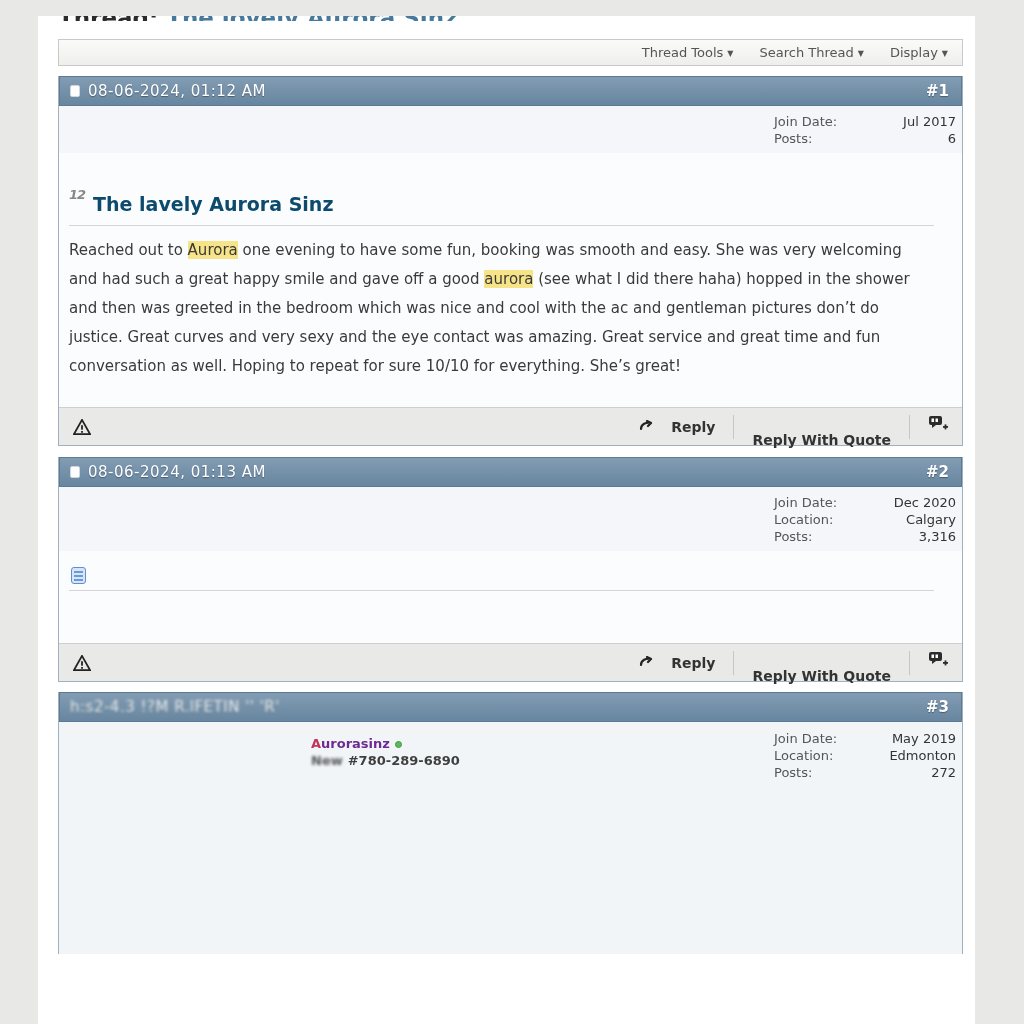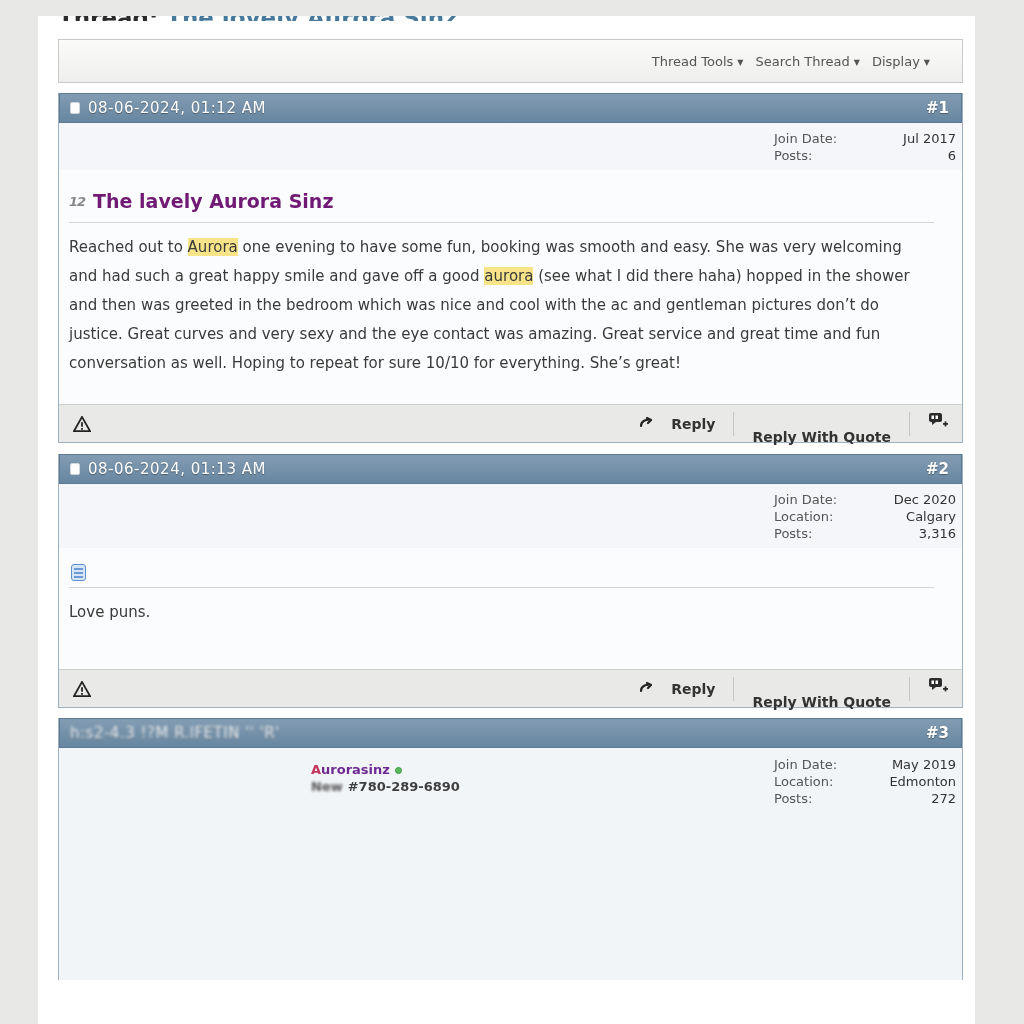--- a/index.html
+++ b/index.html
@@ -23,25 +23,25 @@
     height: 15px; overflow: hidden;
     font-size: 23px; font-weight: bold; line-height: 25px;
     position: relative; top: -10px;
     white-space: nowrap;
   }
   .thread-label { color: #2b2b2b; }
   .thread-link { color: #47799c; text-decoration: none; cursor: pointer; }
 
   
   .toolbar {
-    margin-top: 8px; height: 44px;
+    margin-top: 8px; height: 27px;
     background: linear-gradient(#fbfbfa, #eeeeec);
     border: 1px solid #c9c9c7;
     display: flex; align-items: center; justify-content: flex-end;
-    gap: 12px; padding-right: 32px;
+    gap: 26px; padding-right: 14px;
     font-size: 13px; color: #555;
   }
   .toolbar .tool { cursor: pointer; display: inline-flex; align-items: center; gap: 4px; font-weight: 500; }
   .caret { font-size: 8px; color: #555; position: relative; top: 1px; }
 
   
   .post { margin-top: 10px; border: 1px solid #9fb0bf; border-top: none; }
   .post-header {
     height: 30px;
     background: linear-gradient(#829cb3, #67869f);
@@ -73,21 +73,21 @@
   .info-row .lbl { color: #555; }
   .info-row .val { color: #333; text-align: right; }
 
   
   .post-body { background: #fbfcfd; padding: 12px 28px 26px 10px; }
   .title-row { display: flex; align-items: center; gap: 8px; padding: 8px 0 10px 0; }
   .post-icon-12 {
     color: #737373; font-size: 13px; font-weight: bold;
     letter-spacing: -1px; opacity: 0.85; filter: blur(0.4px); font-style: italic;
   }
-  .post-title { font-size: 19px; font-weight: bold; color: #701a75; }
+  .post-title { font-size: 19px; font-weight: bold; color: #0c4a6e; margin-top: 20px; }
   .title-hr { border: none; border-top: 1px solid #d5d5d5; margin-bottom: 10px; }
   .post-text { font-size: 15px; color: #3a3a3a; line-height: 29px; }
   .post-text .hl { background: #f7e488; }
 
   .note-icon {
     width: 15px; height: 17px;
     background: #d7e6f7; border: 1px solid #5f8fd0; border-radius: 3px;
     display: inline-block; position: relative; margin: 4px 0 2px 2px;
   }
   .note-icon::before {
@@ -235,21 +235,20 @@
           </div>
           <div class="info-row">
             <span class="lbl">Posts:</span>
             <span class="val">3,316</span>
           </div>
         </div>
       </div>
       <div class="post-body" style="padding-bottom:42px;">
         <span class="note-icon"></span>
         <hr class="title-hr">
-        <div class="post-text">Love puns.</div>
       </div>
       <div class="post-footer">
         <svg class="report-icon" viewBox="0 0 20 18">
           <path d="M10 1 L19 17 L1 17 Z" fill="none" stroke="#222" stroke-width="2"></path>
           <rect x="9" y="7" width="2" height="5" fill="#222"></rect>
             <rect x="9" y="13.5" width="2" height="2" fill="#222"></rect>
         </svg>
         <span class="spacer"></span>
         <span class="foot-link">
           <svg width="16" height="14" viewBox="0 0 16 14">

